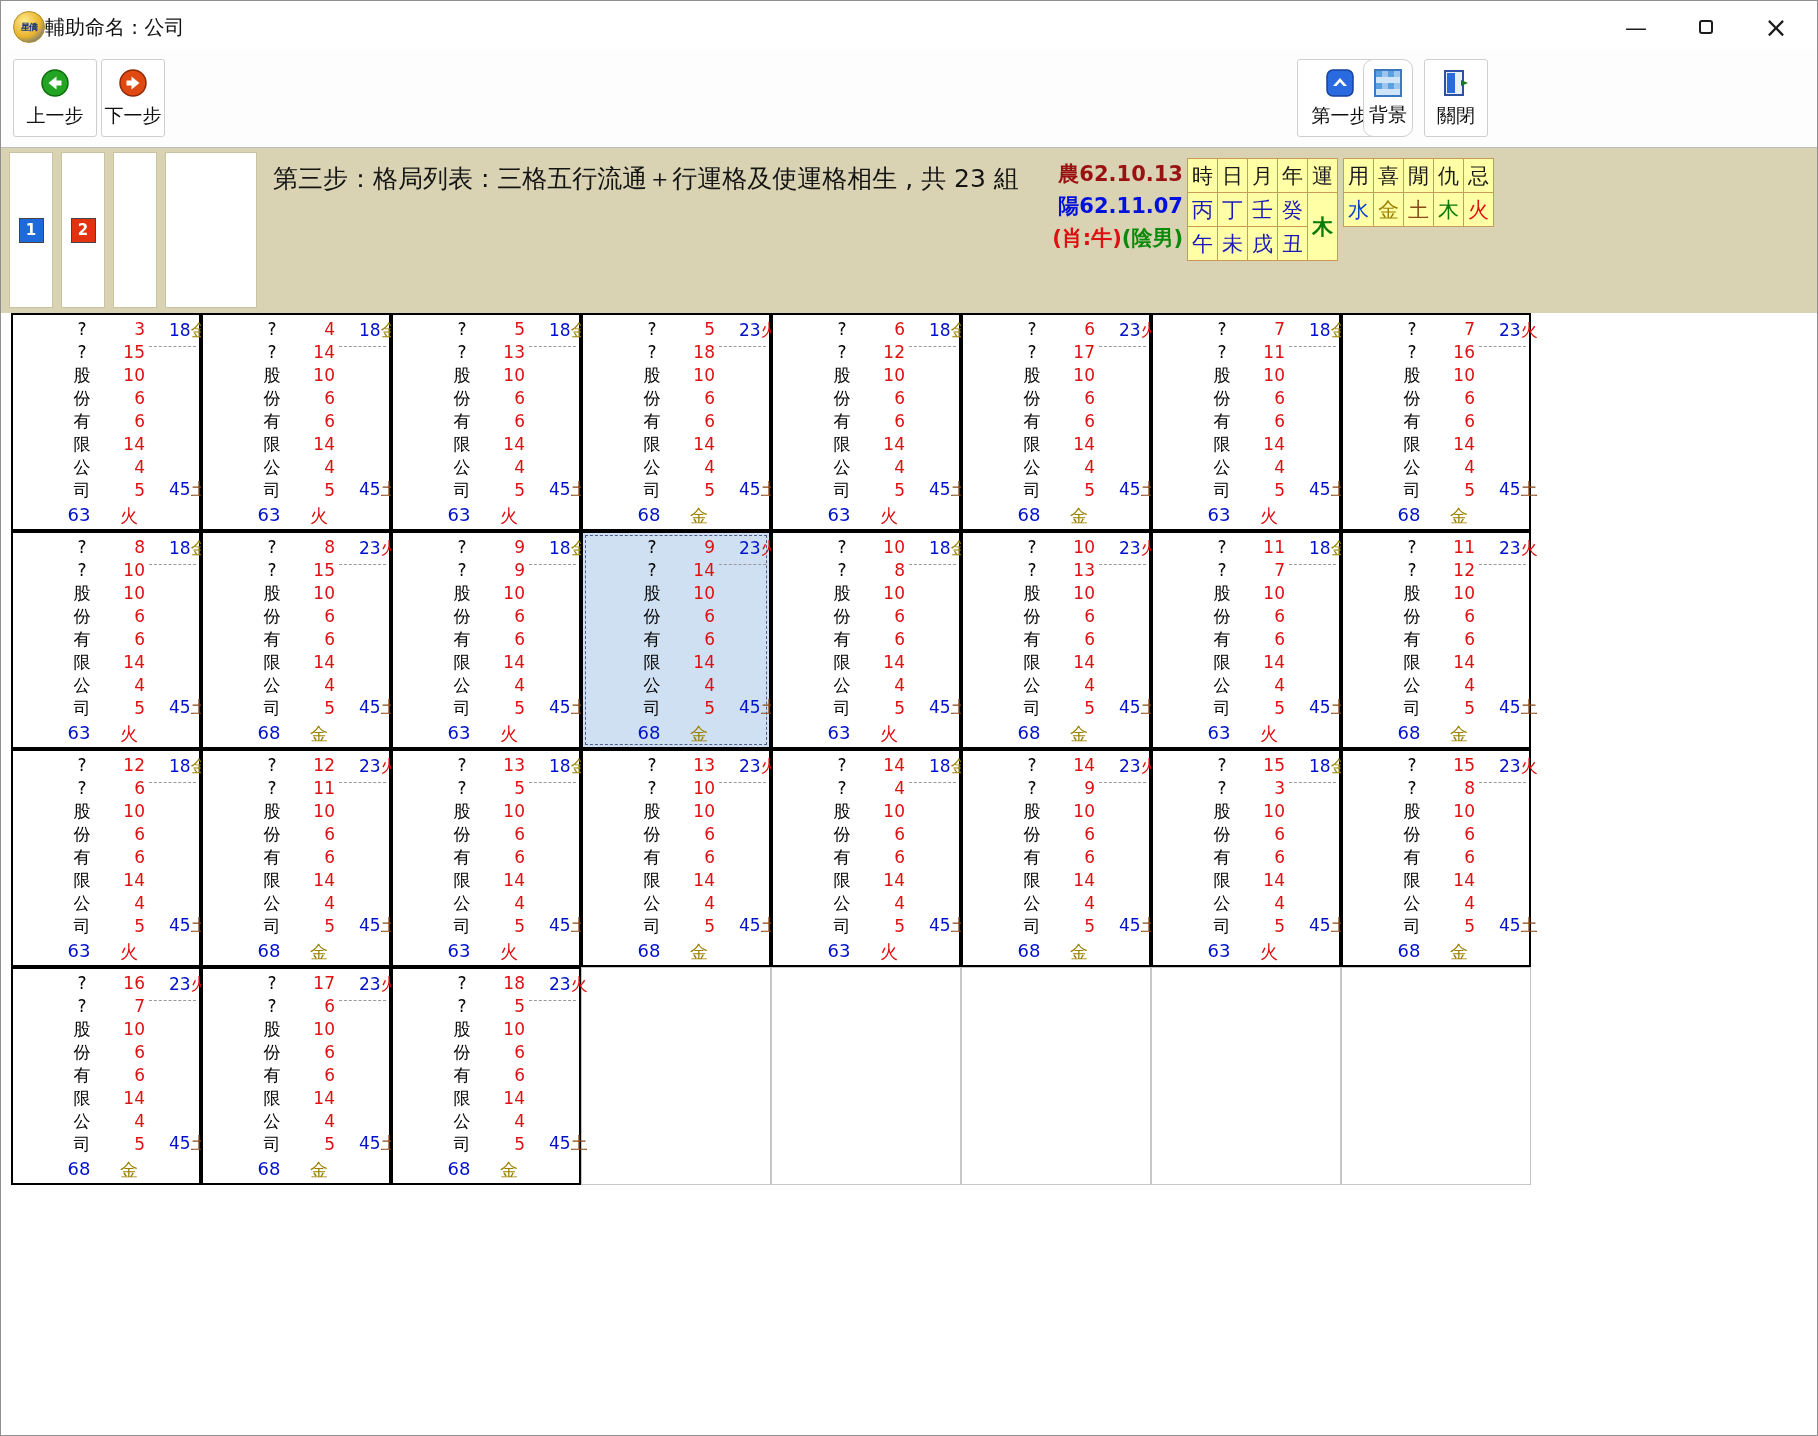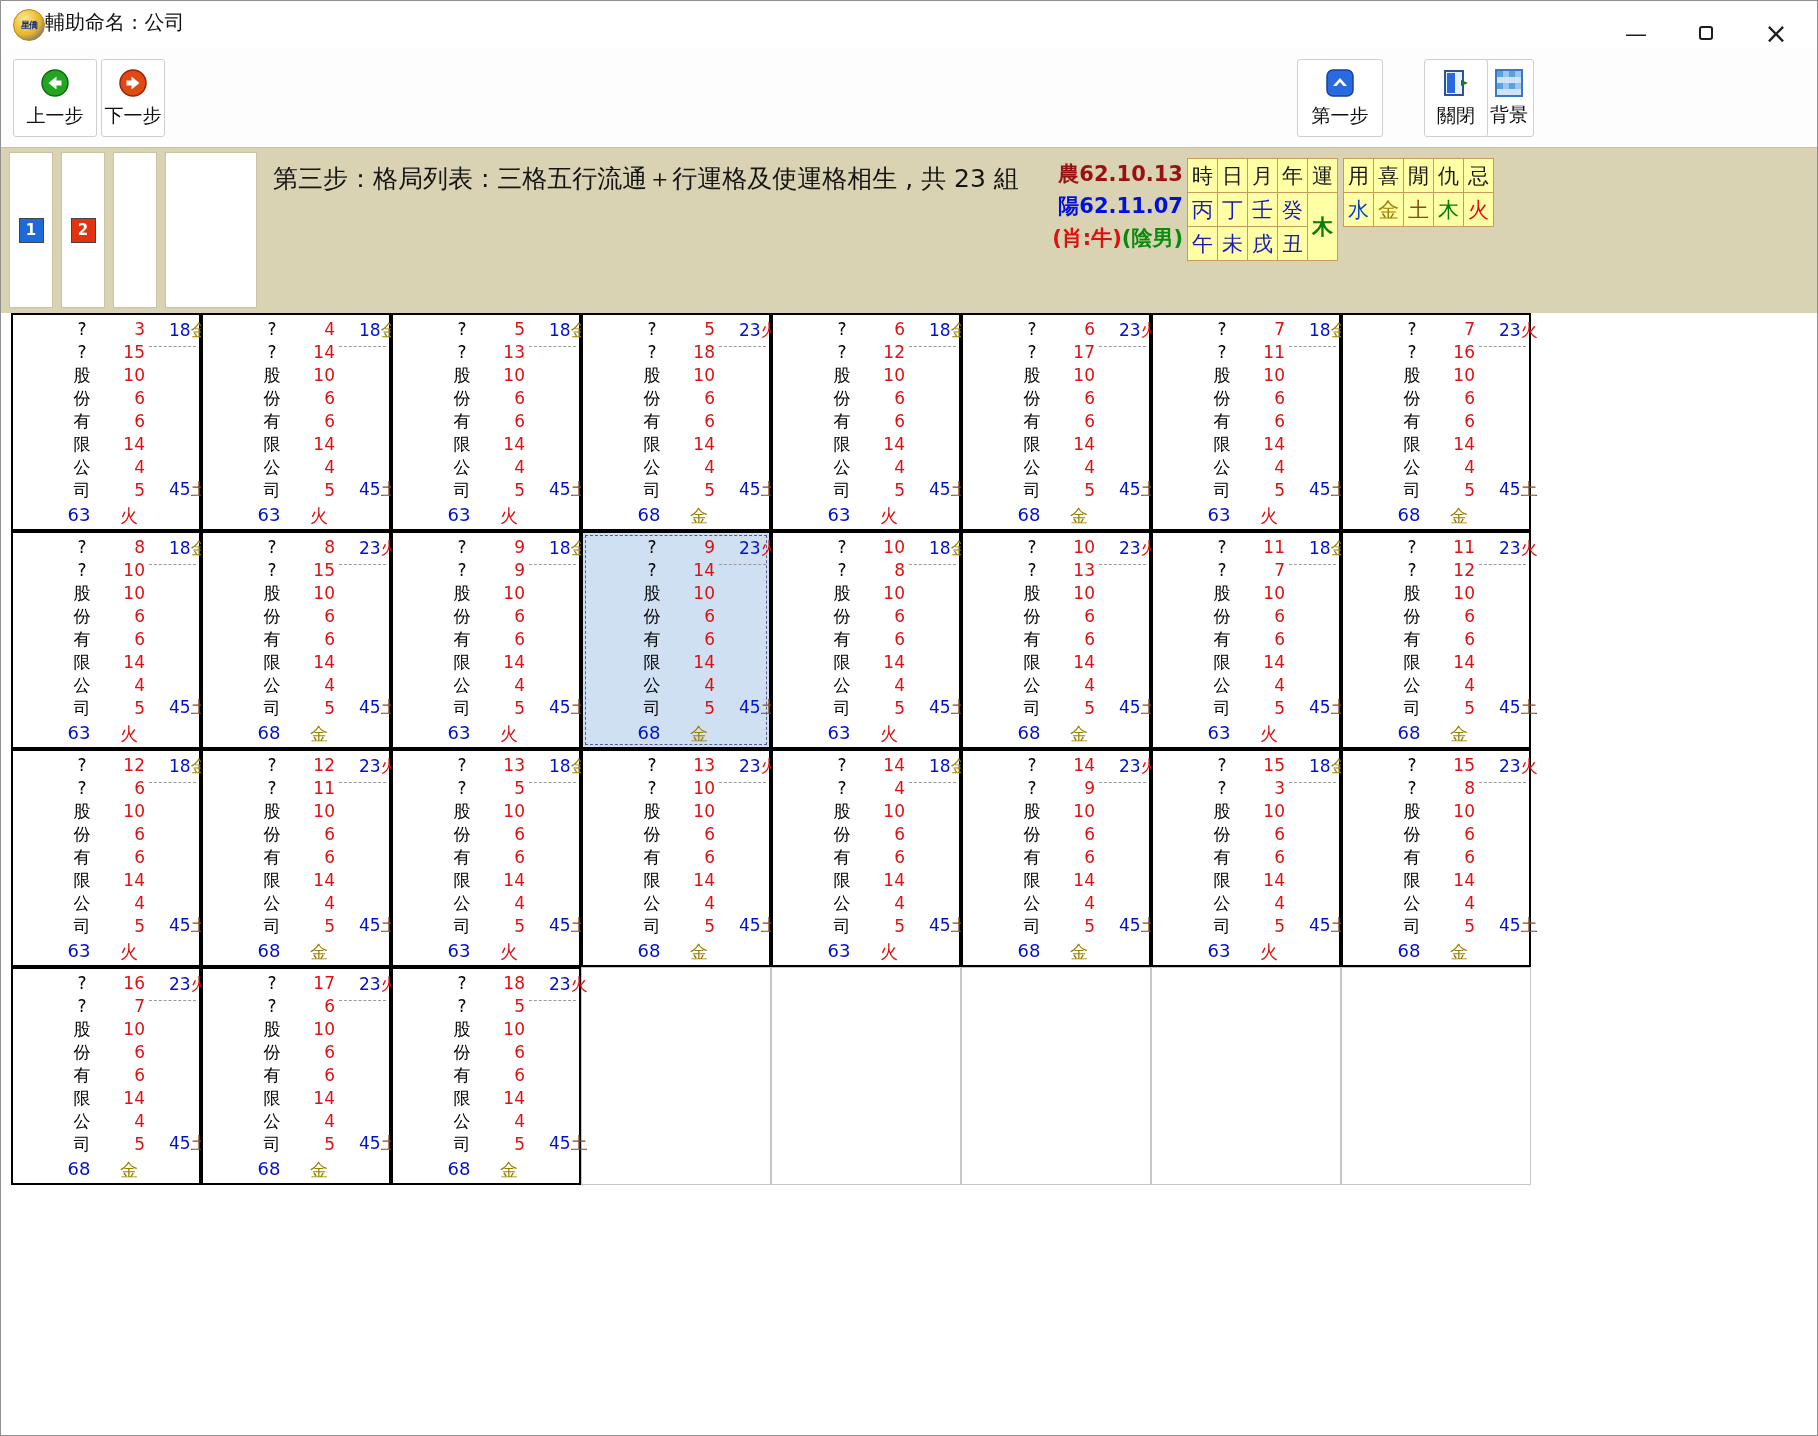--- a/index.html
+++ b/index.html
@@ -4,40 +4,40 @@
 <style>
   * { margin:0; padding:0; box-sizing:border-box; }
   html,body { width:1818px; height:1436px; }
   body {
     font-family:"DejaVu Sans","Liberation Sans",sans-serif;
     background:#e8e8e8; position:relative; cursor:default;
   }
   .window { position:absolute; inset:0; background:#fff; border:1px solid #909090; overflow:hidden; }
 
   
-  .titlebar { position:absolute; left:0; top:8px; right:0; height:48px; background:#ffffff; display:flex; align-items:flex-start; }
+  .titlebar { position:absolute; left:0; top:2px; right:0; height:48px; background:#ffffff; display:flex; align-items:center; }
   .logo { width:32px; height:32px; border-radius:50%; margin-left:12px; flex:0 0 auto;
     background:radial-gradient(circle at 35% 30%, #ffe98c 0%, #e8b32c 55%, #2a56b4 100%);
     border:1px solid #b08820; color:#16337e; font-size:9px; font-weight:bold;
     display:flex; align-items:center; justify-content:center; letter-spacing:-1px; }
   .title { font-size:20px; color:#101010; }
   .wincontrols { margin-left:auto; display:flex; height:100%; margin-right:6px; }
   .winbtn { width:70px; height:100%; display:flex; align-items:center; justify-content:center; font-size:22px; color:#1c1c1c; cursor:pointer; }
   .maxbox { width:14px; height:14px; border:2px solid #1c1c1c; border-radius:3px; display:inline-block; }
 
   
   .toolbar { position:absolute; left:0; top:48px; right:0; height:98px; background:#fdfdfd; }
   .tbtn { position:absolute; top:10px; height:78px; background:#ffffff; border:1px solid #cfcfcf; border-radius:3px;
     display:flex; flex-direction:column; align-items:center; justify-content:center; gap:5px;
     font-size:19px; color:#101010; cursor:pointer; font-family:inherit; }
   .tbtn svg { display:block; }
   .tb-prev { left:12px;  width:84px; }
   .tb-next { left:100px; width:64px; }
   .tb-first { left:1296px; width:86px; }
-  .tb-bg   { left:1483px; width:50px; }
+  .tb-bg   { left:1362px; width:50px;border-radius:10px; }
   .tb-close{ left:1423px; width:64px; }
   .bgicon { width:28px; height:28px; border:2px solid #3a78c0;
     background:
       repeating-linear-gradient(0deg,#cfe4f8 0 6px,transparent 6px 12px),
       repeating-linear-gradient(90deg,#5aa0e0 0 6px,#9cc6ee 6px 12px); }
 
   
   .band { position:absolute; left:0; top:146px; right:0; height:166px; background:var(--band-bg,#d9d3b3); border-top:1px solid #bdbdbd; }
   .panel { position:absolute; top:4px; height:156px; background:#ffffff; border:1px solid #c9c4a0;
     display:flex; align-items:center; justify-content:center; }

